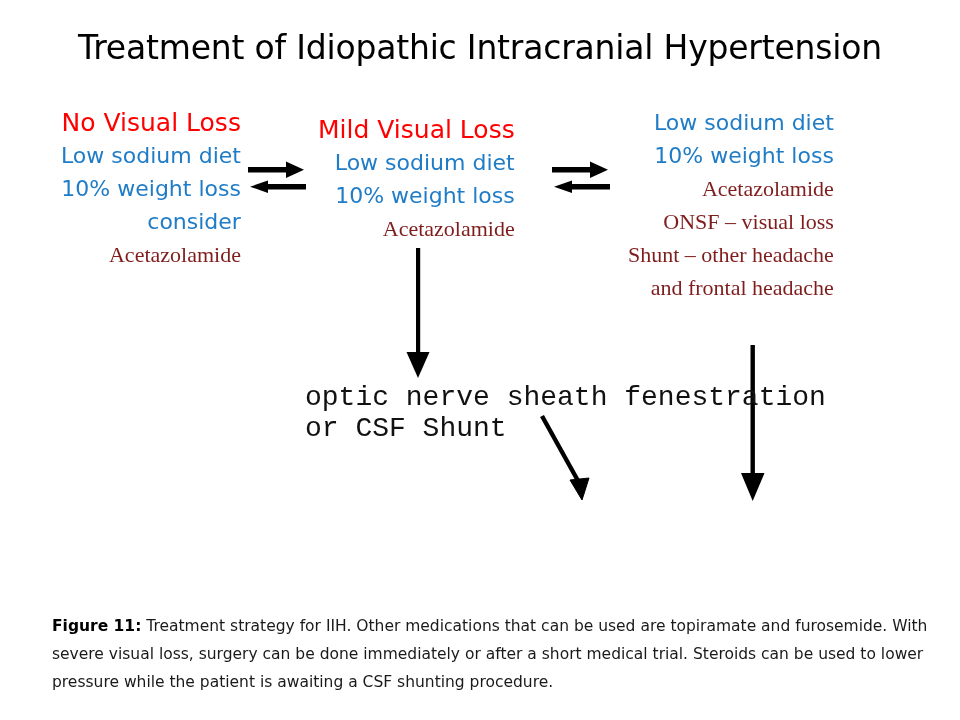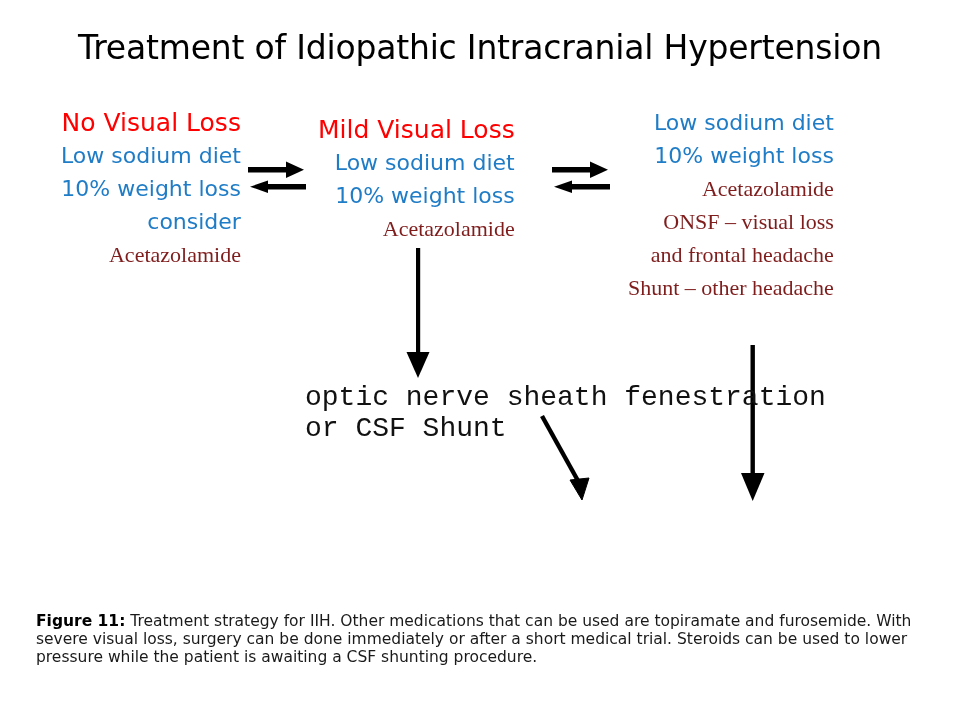--- a/index.html
+++ b/index.html
@@ -87,25 +87,25 @@
     color: #111111;
     white-space: nowrap;
     font-family: Liberation Mono, monospace;
   }
   #block-surgery-options { left: 305px; top: 382px; }
   #block-monitoring      { left: 508px; top: 502px; }
 
   
   #figure-caption {
     position: absolute;
-    left: 36px;
+    left: 52px;
     top: 612px;
     width: 880px;
     font-size: 15.5px;
-    line-height: 18px;
+    line-height: 28px;
     color: #1a1a1a;
     text-align: left;
   }
   #figure-caption .cap-label {
     font-weight: bold;
     color: #000000;
   }
   #figure-caption .cap-body { font-weight: normal; }
 </style>
 </head>
@@ -128,22 +128,22 @@
     <div class="col-line blue">Low sodium diet</div>
     <div class="col-line blue">10% weight loss</div>
     <div class="col-line black">Acetazolamide</div>
   </div>
 
   <div class="column" id="column-severe-visual-loss">
     <div class="col-line blue">Low sodium diet</div>
     <div class="col-line blue">10% weight loss</div>
     <div class="col-line black">Acetazolamide</div>
     <div class="col-line black">ONSF – visual loss</div>
+    <div class="col-line black">Shunt – other headache</div>
     <div class="col-line black">and frontal headache</div>
-    <div class="col-line black">Shunt – other headache</div>
   </div>
 
   <svg class="equilibrium" id="equilibrium-arrow-1" viewBox="0 0 62 46">
     <g fill="#000000">
       <rect x="2" y="11" width="46" height="5.5"></rect>
       <polygon points="40,5.5 58,13.7 40,22"></polygon>
       <rect x="14" y="28" width="46" height="5.5"></rect>
       <polygon points="22,24.5 4,30.7 22,37"></polygon>
     </g>
   </svg>

